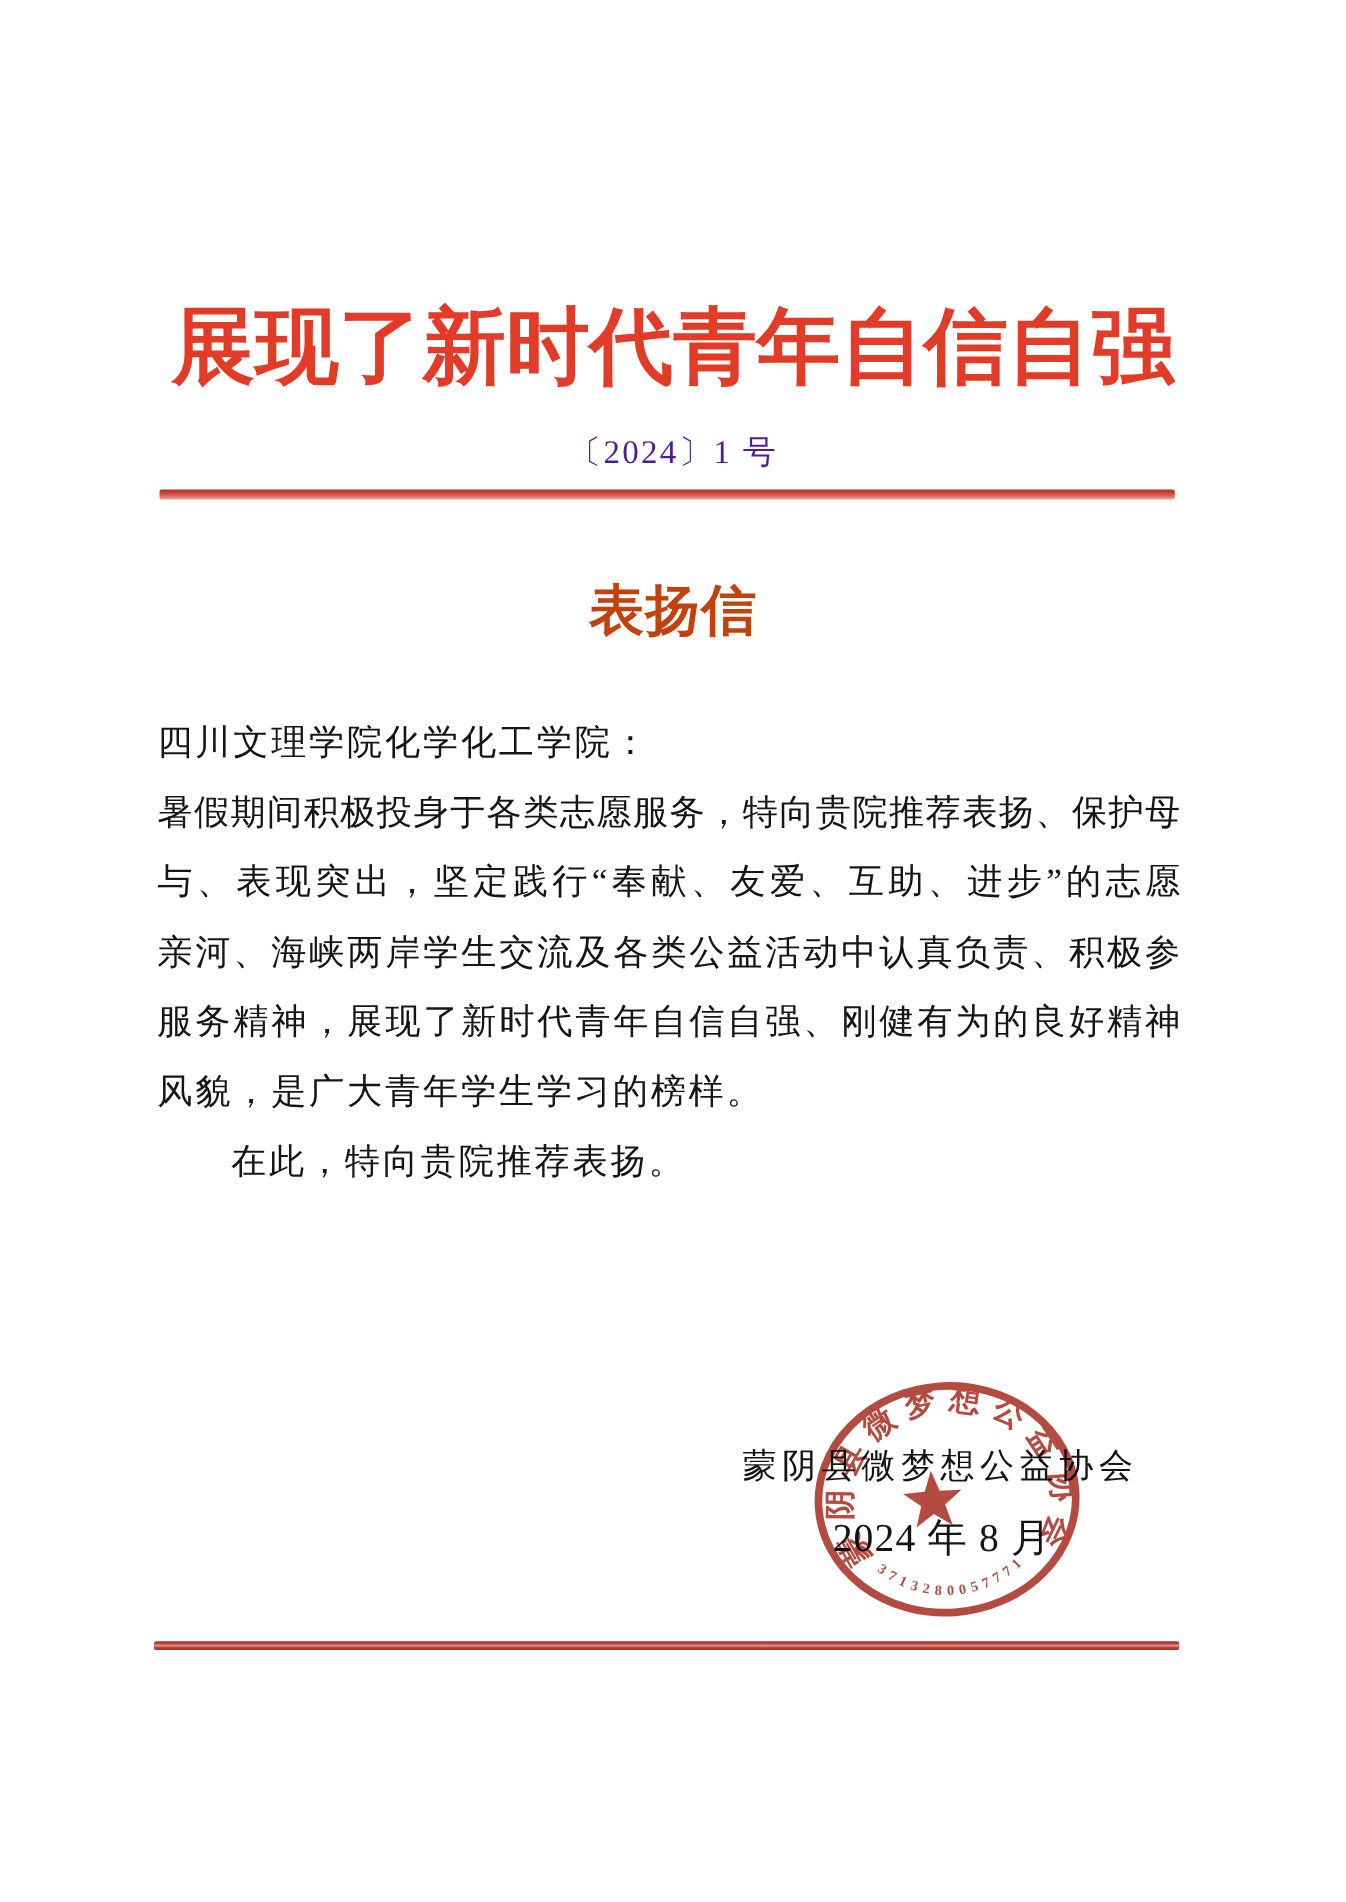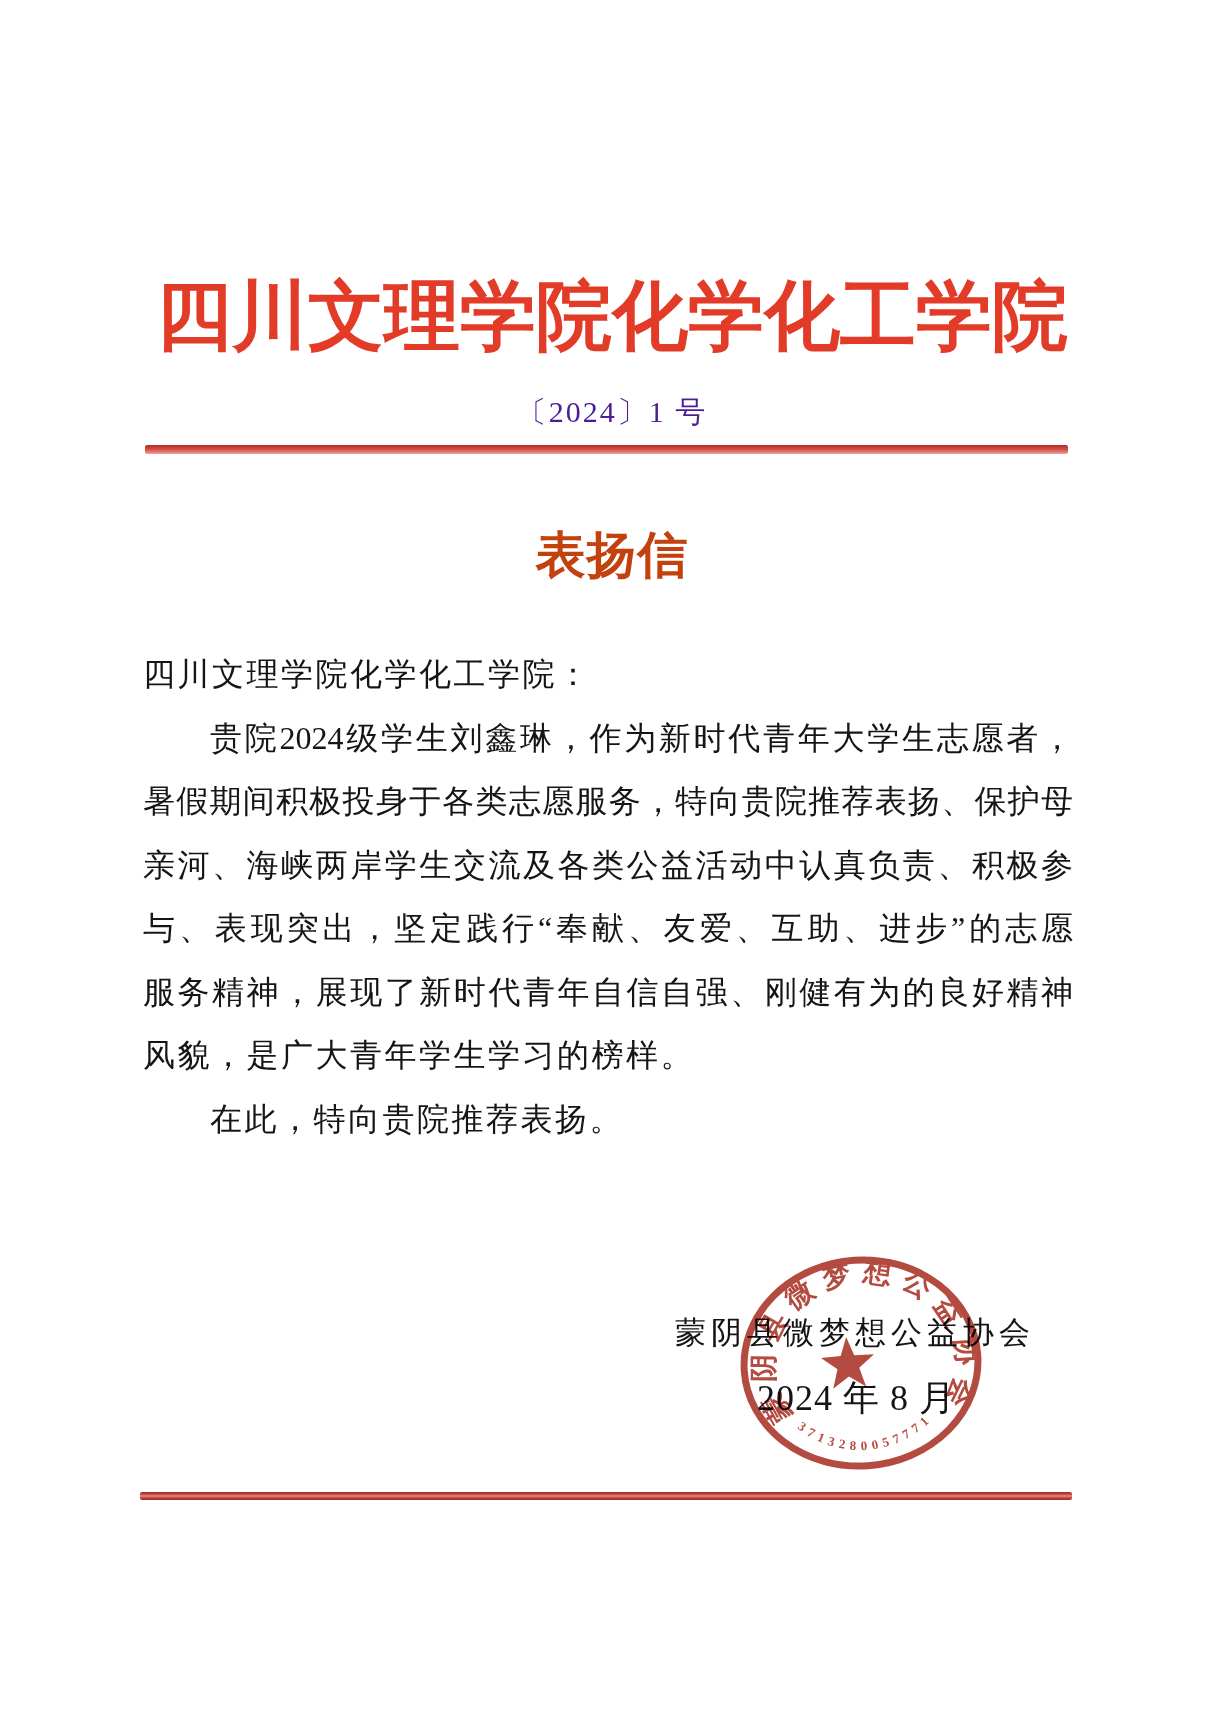--- a/index.html
+++ b/index.html
@@ -103,34 +103,33 @@
     fill:#a93226;
   }
   .seal .arc-name{font-size:28px;font-weight:700;letter-spacing:10px;}
   .seal .arc-num{font-size:13px;font-weight:700;letter-spacing:5px;}
 </style>
 </head>
 <body>
 
 <div class="page">
 
-  <div class="org-title">四川文理学院化学化工学院</div>
+  <div class="org-title">展现了新时代青年自信自强</div>
 
   <div class="doc-number">〔2024〕1 号</div>
 
   <div class="rule rule-top"></div>
 
   <h1 class="letter-title">表扬信</h1>
 
   <div class="body-block">
     <div class="line">四川文理学院化学化工学院：</div>
-    <div class="line justify indent">贵院2024级学生刘鑫琳，作为新时代青年大学生志愿者，</div>
     <div class="line justify">暑假期间积极投身于各类志愿服务，特向贵院推荐表扬、保护母</div>
+    <div class="line justify">与、表现突出，坚定践行“奉献、友爱、互助、进步”的志愿</div>
     <div class="line justify">亲河、海峡两岸学生交流及各类公益活动中认真负责、积极参</div>
-    <div class="line justify">与、表现突出，坚定践行“奉献、友爱、互助、进步”的志愿</div>
     <div class="line justify">服务精神，展现了新时代青年自信自强、刚健有为的良好精神</div>
     <div class="line">风貌，是广大青年学生学习的榜样。</div>
     <div class="line indent">在此，特向贵院推荐表扬。</div>
   </div>
 
   <div class="signature">蒙阴县微梦想公益协会</div>
   <div class="sig-date">2024 年 8 月</div>
 
   <svg class="seal" viewBox="0 0 248 218" xmlns="http://www.w3.org/2000/svg" aria-hidden="true">
     <defs>

